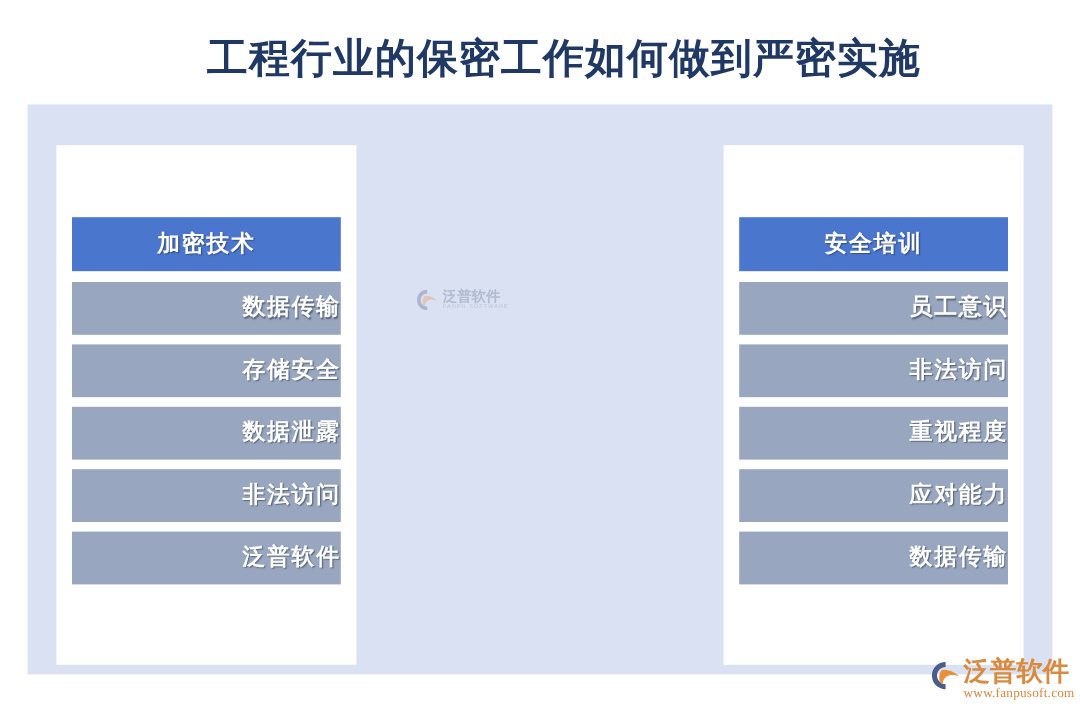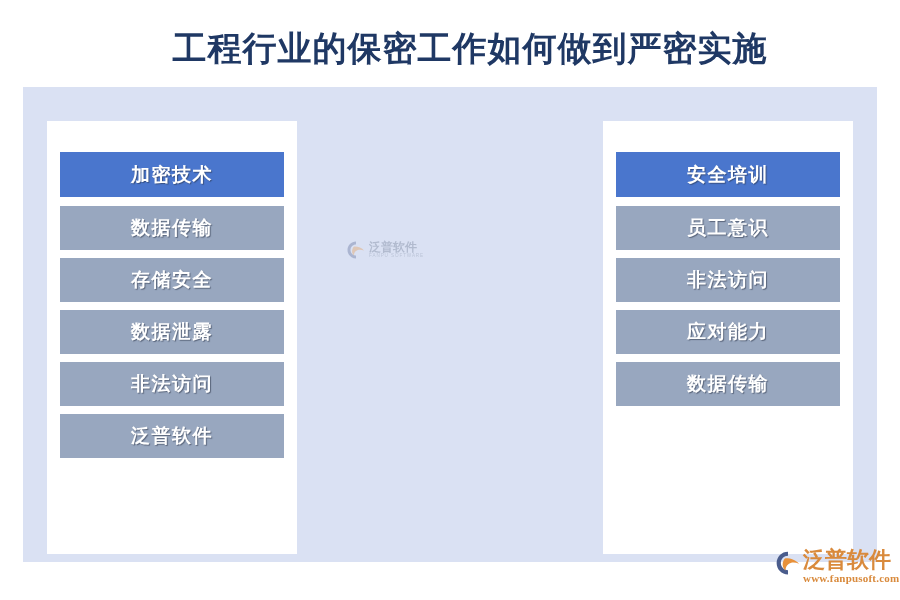--- a/index.html
+++ b/index.html
@@ -49,21 +49,21 @@
     display: flex;
     justify-content: space-between;
     box-sizing: border-box;
   }
 
   .column-card {
     width: 250px;
     height: 433px;
     background: #ffffff;
     box-sizing: border-box;
-    padding: 31px 13px 0 13px;
+    padding: 60px 13px 0 13px;
     display: flex;
     flex-direction: column;
     align-items: stretch;
   }
 
   .bar {
     height: 45px;
     line-height: 45px;
     text-align: center;
     font-size: 19px;
@@ -81,20 +81,21 @@
   .bar.header {
     background: #4a76cd;
     margin-bottom: 9px;
   }
 
   .bar.item {
     background: #98a7bf;
     height: 44px;
     line-height: 44px;
     margin-bottom: 8px;
+    text-align: right;
   }
 
   .bar.item:last-child {
     margin-bottom: 0;
   }
 
   
   #watermark {
     position: absolute;
     left: 346px;
@@ -161,21 +162,21 @@
     font-size: 22px;
     font-weight: 700;
     color: #d98a3c;
     letter-spacing: 0px;
     line-height: 24px;
     font-family: "Liberation Sans", sans-serif;
     white-space: nowrap;
   }
   #brand-logo .brand-url {
     font-size: 11px;
-    font-weight: 700;
+    font-weight: 400;
     color: #d98a3c;
     letter-spacing: 0.2px;
     line-height: 13px;
     font-family: "Liberation Serif", "DejaVu Serif", serif;
     white-space: nowrap;
     text-align: right;
   }
 </style>
 </head>
 <body>
@@ -193,20 +194,21 @@
     <div class="bar item">数据泄露</div>
     <div class="bar item">非法访问</div>
     <div class="bar item">泛普软件</div>
   </div>
 
 
   <div class="column-card">
     <div class="bar header">安全培训</div>
     <div class="bar item">员工意识</div>
     <div class="bar item">非法访问</div>
+    <div class="bar item">重视程度</div>
     <div class="bar item">应对能力</div>
     <div class="bar item">数据传输</div>
   </div>
 
 </div>
 
 <div id="watermark">
   <span class="wm-mark">
     <svg viewBox="0 0 40 40" width="20" height="20" aria-hidden="true">
       <path d="M20 3 C10.6 3 3 10.6 3 20 C3 29.4 10.6 37 20 37 L20 31 C13.9 31 9 26.1 9 20 C9 13.9 13.9 9 20 9 Z" fill="#4a5c8c"></path>

